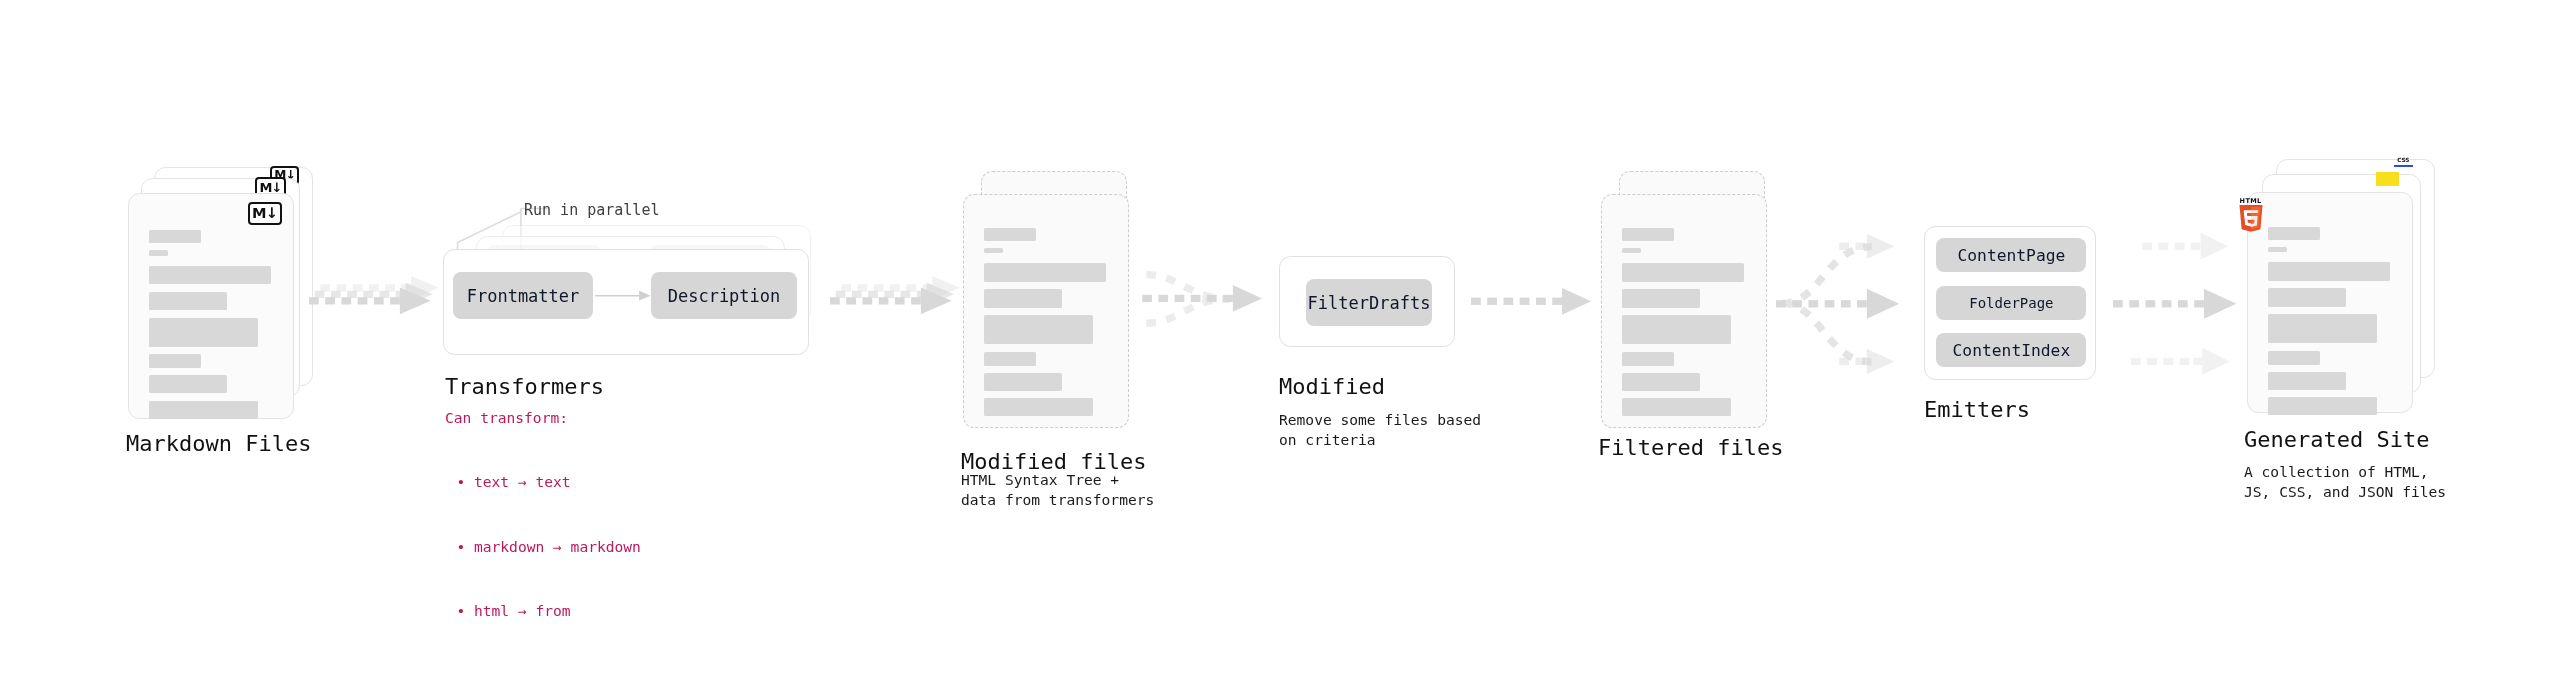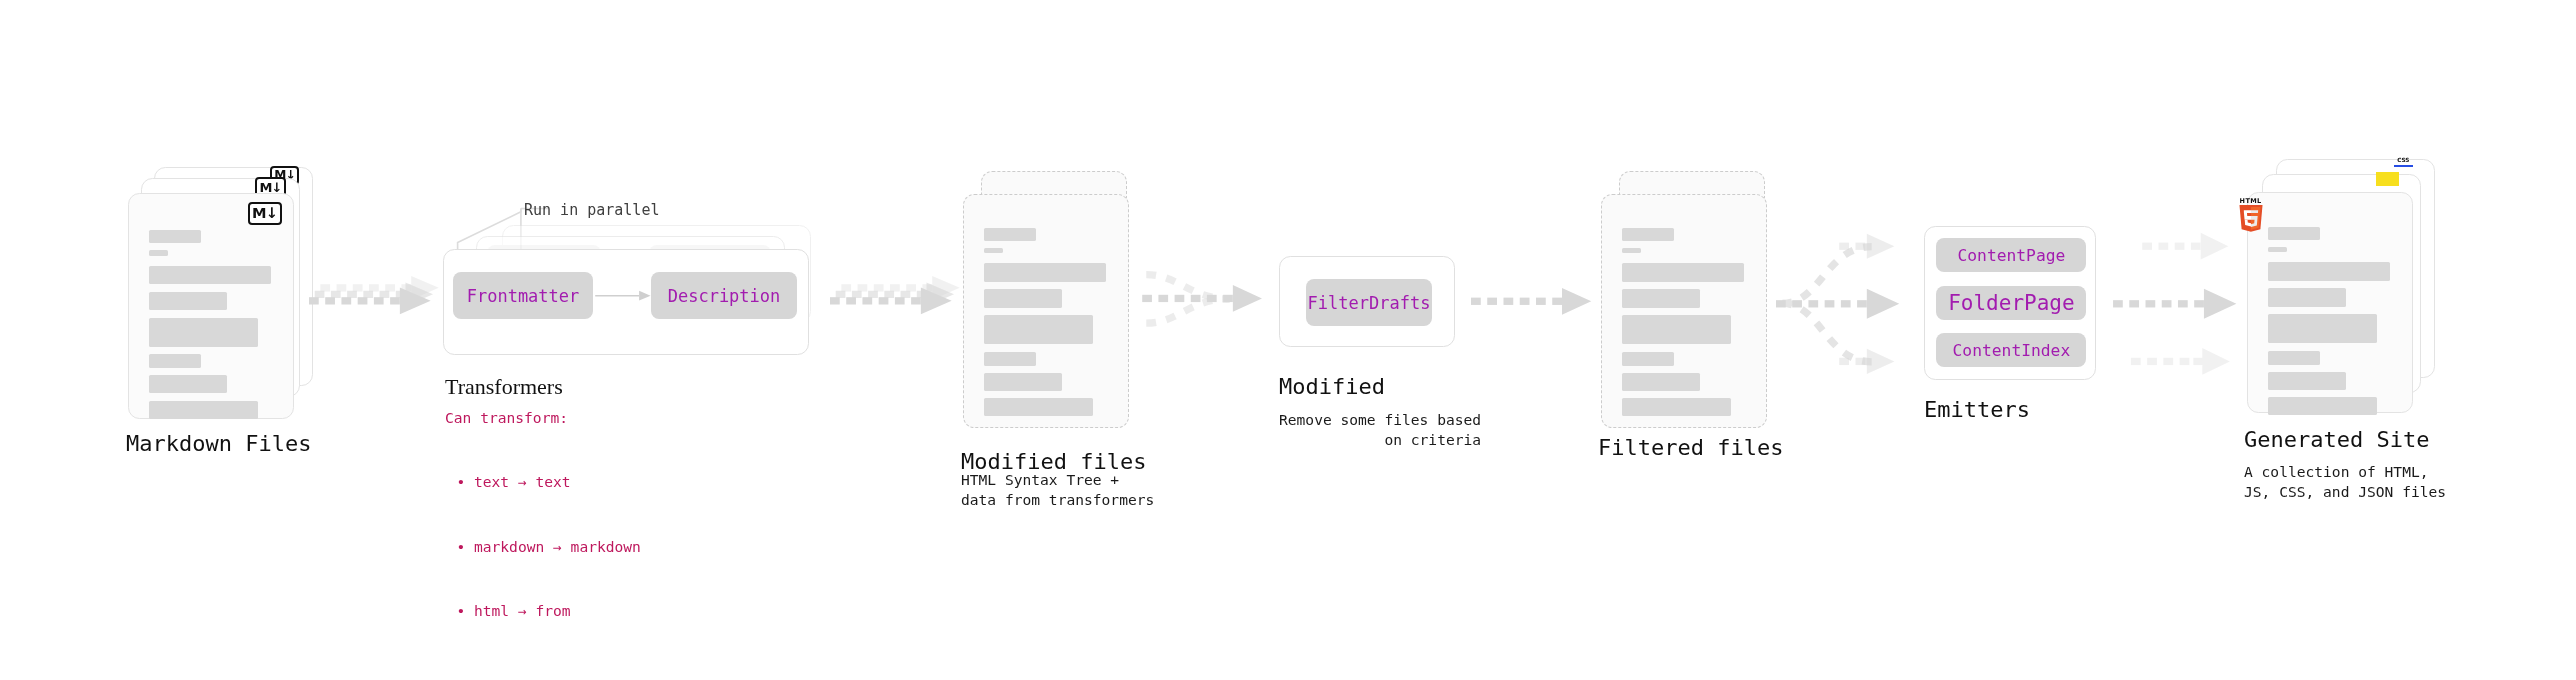--- a/index.html
+++ b/index.html
@@ -65,21 +65,21 @@
     border-radius:11.4px;
     background:#ffffff;
   }
 
   .pill {
     position:absolute;
     background:#d6d6d6;
     border-radius:8.1px;
     display:flex; align-items:center; justify-content:center;
     font-size:17px;
-    color:#a21caf;
+    color:#0f172a;
     white-space:nowrap;
   }
 
   
   .title {
     position:absolute;
     font-size:22px;
     color:#111;
     white-space:nowrap;
     letter-spacing:0px;
@@ -202,21 +202,21 @@
     <div class="box" style="left:0px; top:57px; width:366px; height:106px;">
       <div class="pill" style="left:9px; top:22px; width:140px; height:47px;">Frontmatter</div>
       <div class="pill" style="left:207px; top:22px; width:146px; height:47px;">Description</div>
       <svg style="position:absolute; left:151px; top:40px;" width="59" height="11.4" viewBox="0 0 72 14">
         <path d="M0 7 L54 7" stroke="#cfcfcf" stroke-width="2" fill="none"></path>
         <polygon points="54,1 68,7 54,13" fill="#cfcfcf"></polygon>
       </svg>
     </div>
   </div>
 
-  <div class="title" style="left:445px; top:374px;font-family:Liberation Serif, serif;">Transformers</div>
+  <div class="title" style="left:445px; top:374px;">Transformers</div>
 
   <div class="bullets" style="left:445px; top:408px;">
     <span class="hdr">Can transform:</span>
     <ul>
       <li>text → text</li>
       <li>markdown → markdown</li>
       <li>html → from</li>
     </ul>
   </div>
 
@@ -290,21 +290,21 @@
         <polygon points="112,31 148,47.5 112,64"></polygon>
       </g>
     </svg>
   </div>
 
   <div class="box" style="left:1279px; top:256px; width:176px; height:91px;">
     <div class="pill" style="left:26px; top:22px; width:126px; height:47px;">FilterDrafts</div>
   </div>
 
   <div class="title" style="left:1279px; top:374px;">Modified</div>
-  <div class="sub" style="left:1279px; top:410px;text-align:right;">Remove some files based
+  <div class="sub" style="left:1279px; top:410px;">Remove some files based
 on criteria</div>
 
   <div class="node" style="left:1471px; top:283px;">
     <svg width="130" height="32.5" viewBox="0 0 160 40">
       <g fill="#d8d8d8">
         <rect x="0" y="18" width="12" height="9"></rect>
           <rect x="20" y="18" width="12" height="9"></rect>
         <rect x="40" y="18" width="12" height="9"></rect>
           <rect x="60" y="18" width="12" height="9"></rect>
         <rect x="80" y="18" width="12" height="9"></rect>
@@ -357,21 +357,21 @@
           <rect x="80" y="84" width="12" height="9"></rect>
             <rect x="100" y="84" width="12" height="9"></rect>
           <polygon points="112,70 152,88.5 112,107"></polygon>
         </g>
       </g>
     </svg>
   </div>
 
   <div class="box" style="left:1924px; top:226px; width:172px; height:154px;">
     <div class="pill" style="left:11.4px; top:11.4px; width:150px; height:34px; font-size:16.3px;">ContentPage</div>
-    <div class="pill" style="left:11.4px; top:59px; width:150px; height:34px; font-size:21px;">FolderPage</div>
+    <div class="pill" style="left:11.4px; top:59px; width:150px; height:34px; font-size:14px;">FolderPage</div>
     <div class="pill" style="left:11.4px; top:106px; width:150px; height:34px; font-size:16.3px;">ContentIndex</div>
   </div>
 
   <div class="title" style="left:1924px; top:397px;">Emitters</div>
 
   <div class="node" style="left:2113px; top:232px;">
     <svg width="134" height="142" viewBox="0 0 165 175">
       <g fill="#d8d8d8">
         <g opacity="0.35">
           <rect x="36" y="13" width="12" height="9"></rect>

